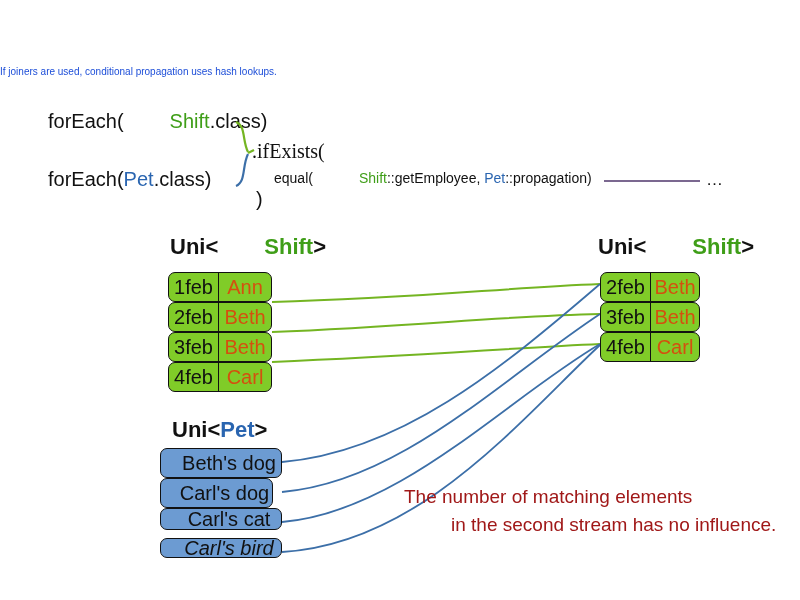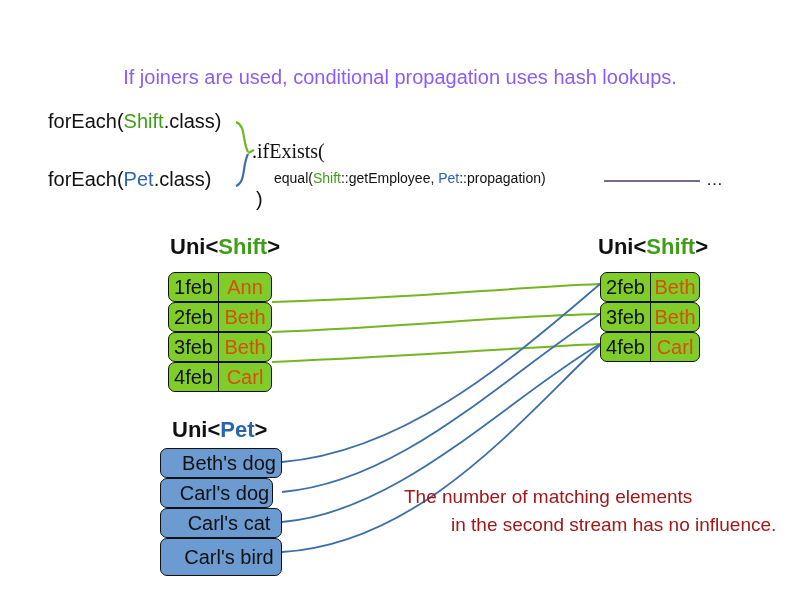--- a/index.html
+++ b/index.html
@@ -10,25 +10,25 @@
   }
   .slide{position:absolute;inset:0;}
 
   .title{
     position:absolute;left:0;right:0;top:14px;
     text-align:center;font-size:40px;color:#000;
     font-weight:400;letter-spacing:-0.2px;
   }
   .subtitle{
     position:absolute;left:0;right:0;top:66px;
-    text-align:center;font-size:20px;color:#8b5cf6;
+    text-align:left;font-size:10px;color:#1d4ed8;
   }
 
   .code{position:absolute;font-size:20px;color:#111;white-space:pre;}
-  .c-shift{color:#3F9E18;}
+  .c-shift{color:#3F9E18;margin-left:46px;}
   .c-pet{color:#2A65B0;}
   .code-small{font-size:14px;}
 
   svg.overlay{position:absolute;left:0;top:0;width:800px;height:600px;
     pointer-events:none;overflow:visible;}
 
   .uni-label{position:absolute;font-size:22px;color:#111;white-space:pre;font-weight:bold;}
 
   .box{
     position:absolute;box-sizing:border-box;
@@ -131,23 +131,23 @@
     <span class="cell-date" style="width:50px;">4feb</span>
     <span class="cell-name">Carl</span>
   </div>
 
   <div class="box blue" style="left:160px;top:448px;width:122px;height:30px;">
     <span class="cell-single">Beth's dog</span>
   </div>
   <div class="box blue" style="left:160px;top:478px;width:113px;height:30px;">
     <span class="cell-single">Carl's dog</span>
   </div>
-  <div class="box blue" style="left:160px;top:508px;width:122px;height:30px;">
+  <div class="box blue" style="left:160px;top:508px;width:122px;height:22px;">
     <span class="cell-single">Carl's cat</span>
   </div>
-  <div class="box blue" style="left:160px;top:538px;width:122px;height:38px;">
+  <div class="box blue" style="left:160px;top:538px;width:122px;height:20px;font-style:italic;">
     <span class="cell-single">Carl's bird</span>
   </div>
 
   <div class="note" style="left:404px;top:483px;">The number of matching elements</div>
   <div class="note" style="left:404px;top:511px;margin-left:47px;">in the second stream has no influence.</div>
 
 </div>
 
 </body></html>

